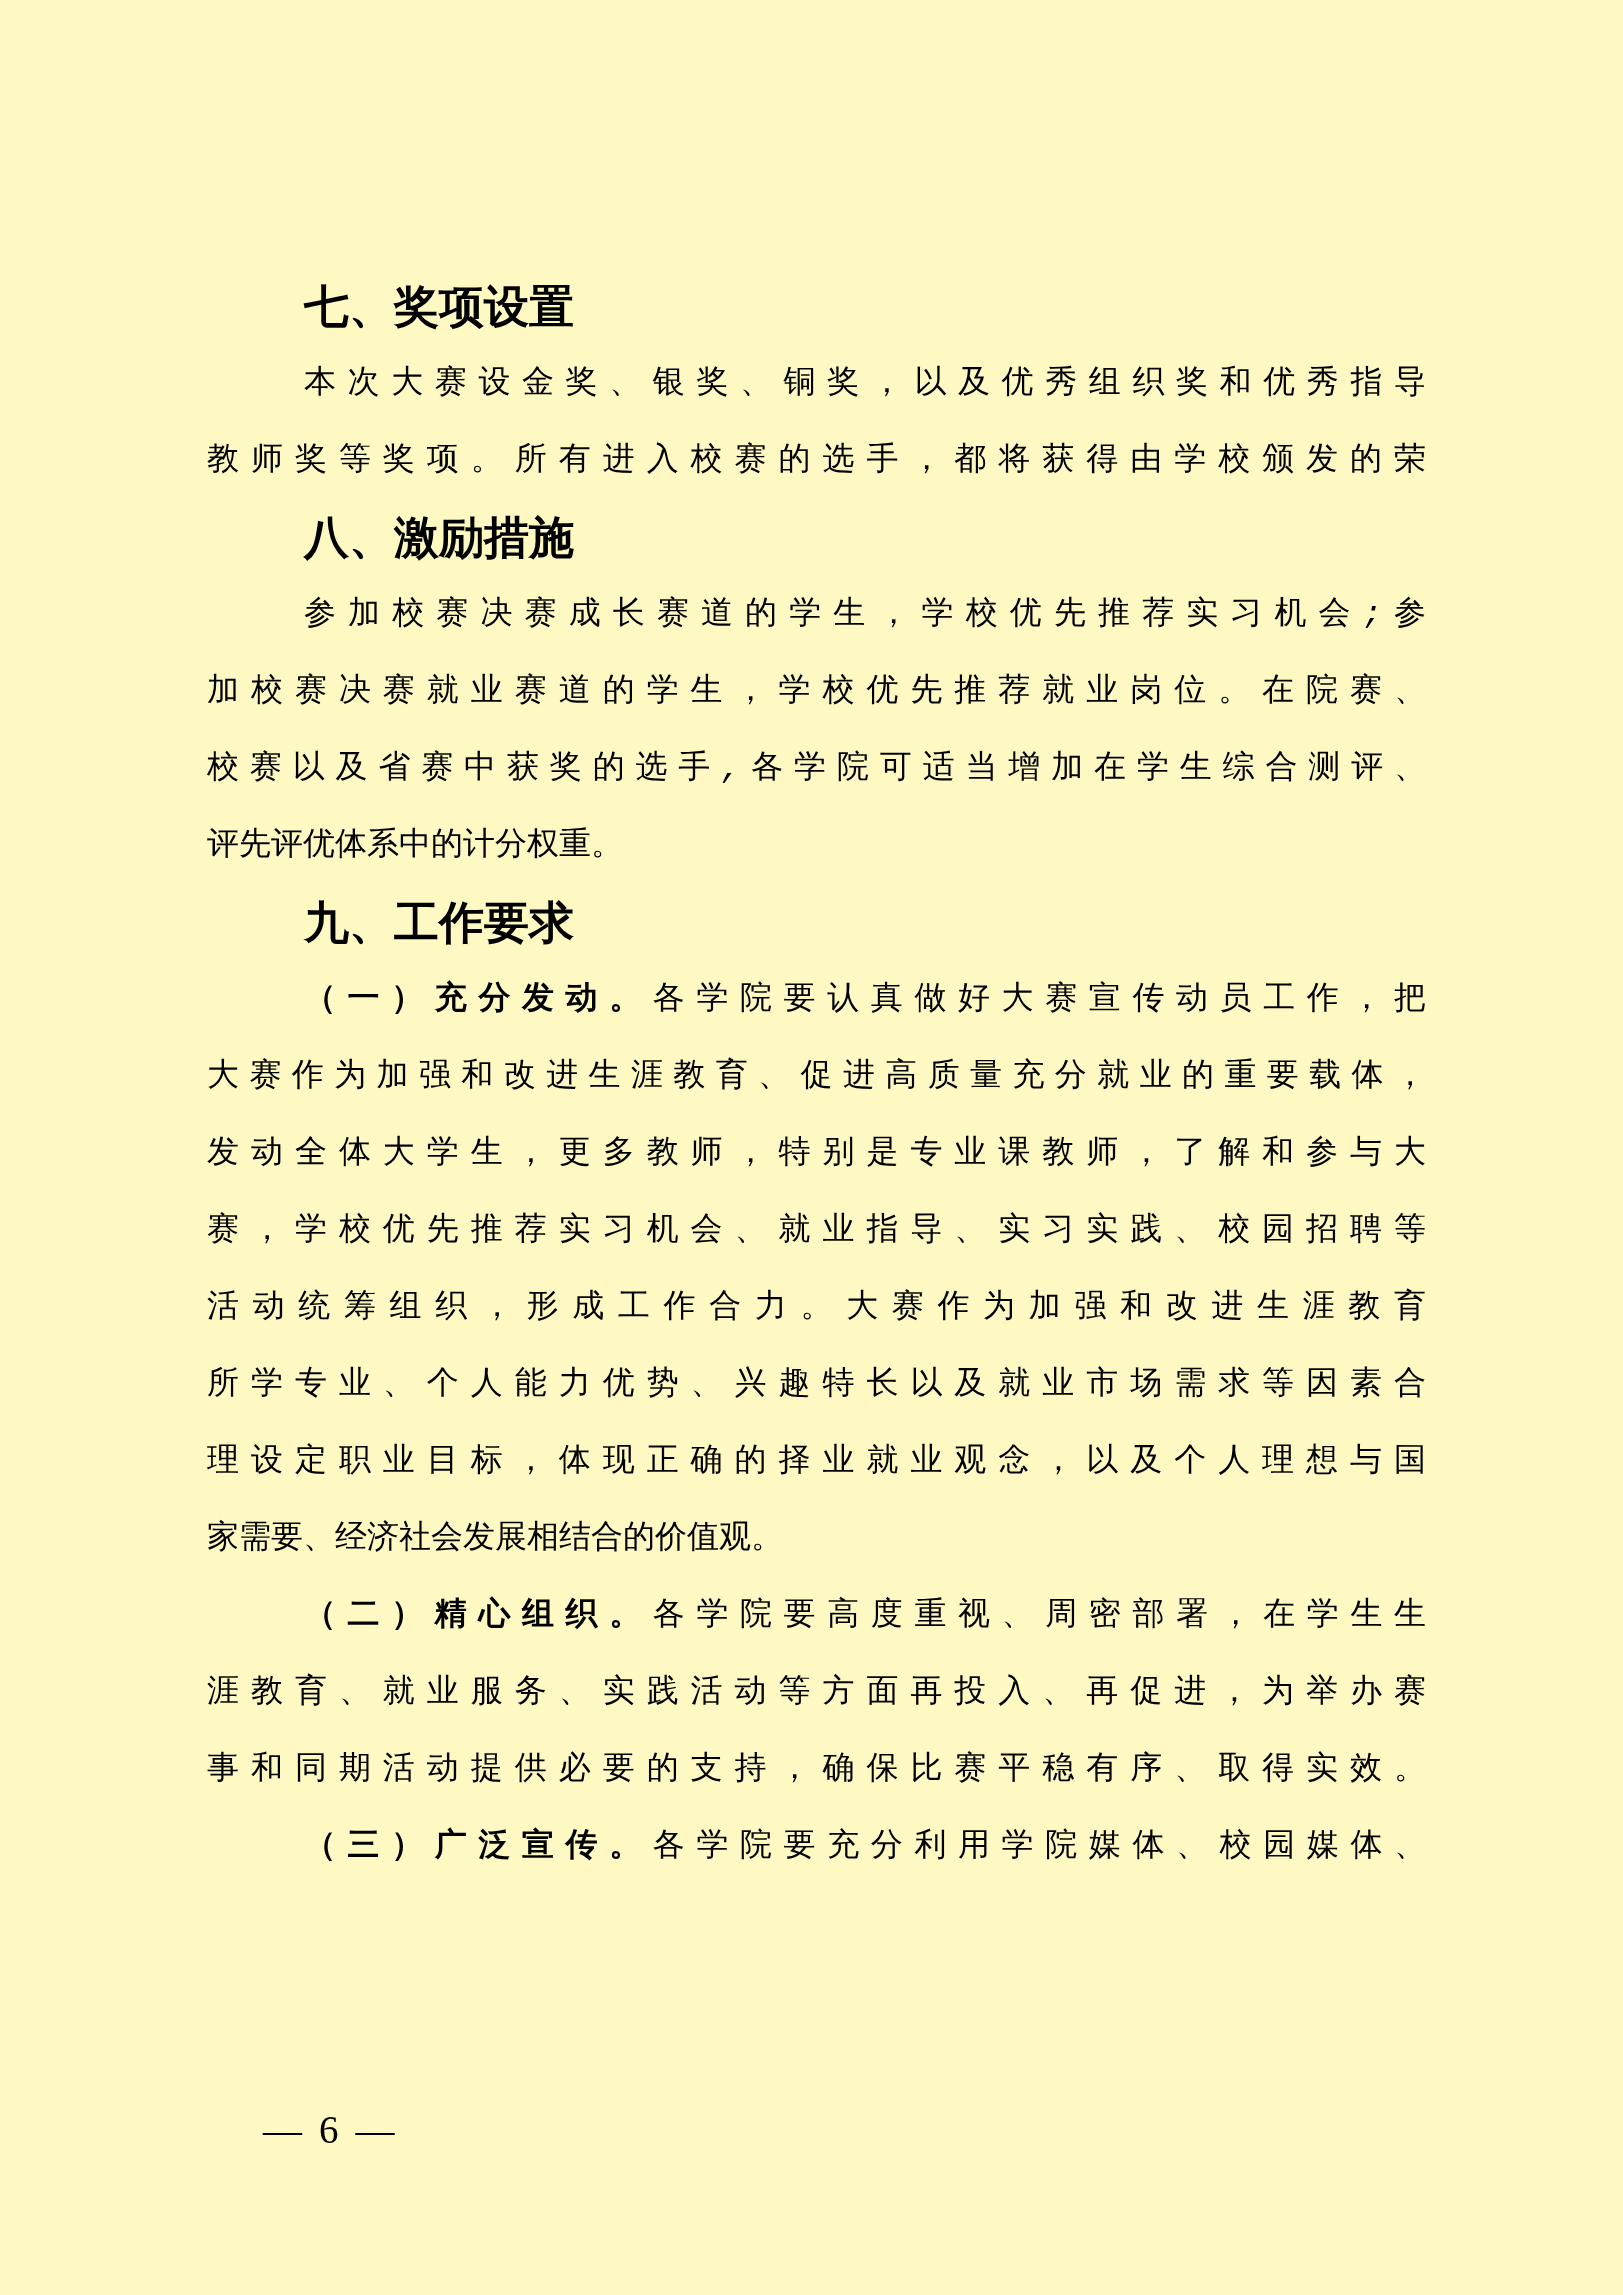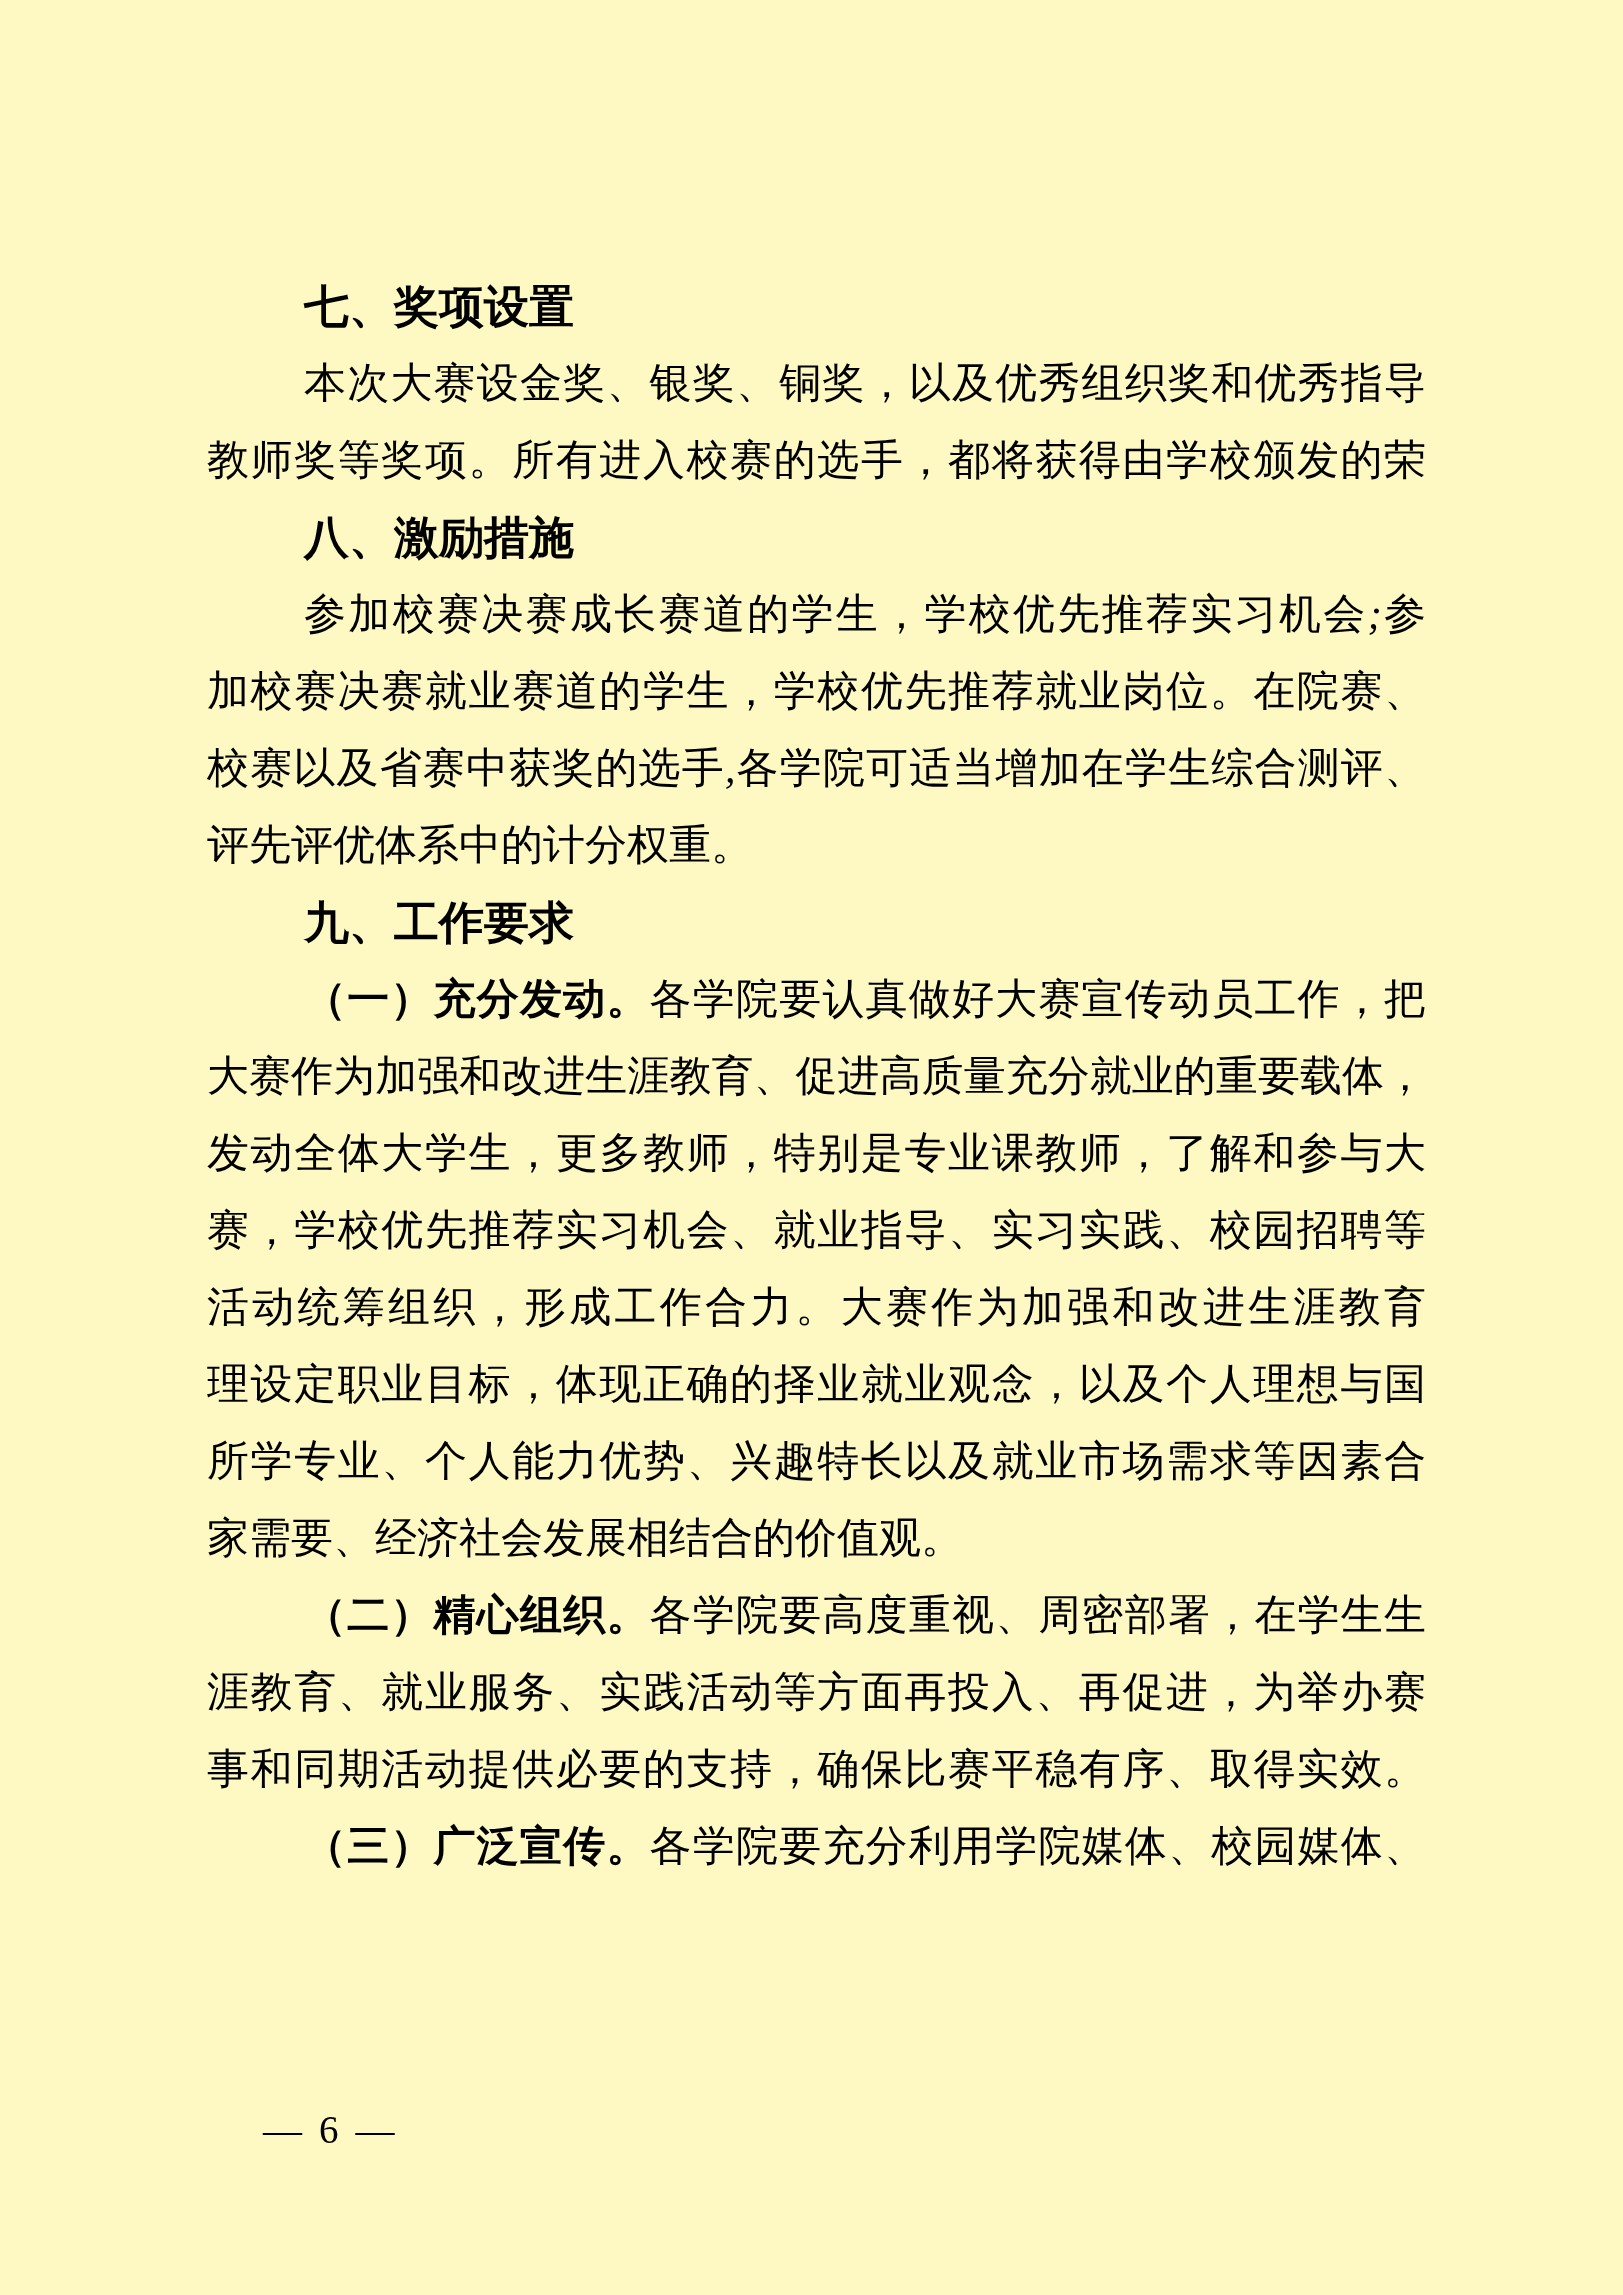--- a/index.html
+++ b/index.html
@@ -27,22 +27,22 @@
     height: 77px;
     line-height: 77px;
     white-space: nowrap;
   }
   .line.full {
     white-space: normal;
     text-align: justify;
     text-align-last: justify;
   }
   .body {
-    font-family: Liberation Serif, serif;
-    font-size: 42px;
+    font-family: Liberation Mono, monospace;
+    font-size: 32px;
     font-style: oblique 7deg;
     font-weight: 400;
   }
   .heading {
     font-family: "DejaVu Sans", "Liberation Sans", sans-serif;
     font-size: 45px;
     font-weight: 700;
     font-style: normal;
   }
   .indent {
@@ -82,22 +82,22 @@
     <div class="line body full"><span>校赛以及省赛中获奖的选手,各学院可适当增加在学生综合测评、</span></div>
     <div class="line body"><span>评先评优体系中的计分权重。</span></div>
 
     <div class="line heading indent">九、工作要求</div>
 
     <div class="line body indent full"><span class="lead">（一）充分发动。</span><span>各学院要认真做好大赛宣传动员工作，把</span></div>
     <div class="line body full"><span>大赛作为加强和改进生涯教育、促进高质量充分就业的重要载体，</span></div>
     <div class="line body full"><span>发动全体大学生，更多教师，特别是专业课教师，了解和参与大</span></div>
     <div class="line body full"><span>赛，学校优先推荐实习机会、就业指导、实习实践、校园招聘等</span></div>
     <div class="line body full"><span>活动统筹组织，形成工作合力。大赛作为加强和改进生涯教育</span></div>
+    <div class="line body full"><span>所学专业、个人能力优势、兴趣特长以及就业市场需求等因素合</span></div>
     <div class="line body full"><span>理设定职业目标，体现正确的择业就业观念，以及个人理想与国</span></div>
-    <div class="line body full"><span>所学专业、个人能力优势、兴趣特长以及就业市场需求等因素合</span></div>
     <div class="line body"><span>家需要、经济社会发展相结合的价值观。</span></div>
 
     <div class="line body indent full"><span class="lead">（二）精心组织。</span><span>各学院要高度重视、周密部署，在学生生</span></div>
     <div class="line body full"><span>涯教育、就业服务、实践活动等方面再投入、再促进，为举办赛</span></div>
     <div class="line body full"><span>事和同期活动提供必要的支持，确保比赛平稳有序、取得实效。</span></div>
 
     <div class="line body indent full"><span class="lead">（三）广泛宣传。</span><span>各学院要充分利用学院媒体、校园媒体、</span></div>
 
   </div>
 

